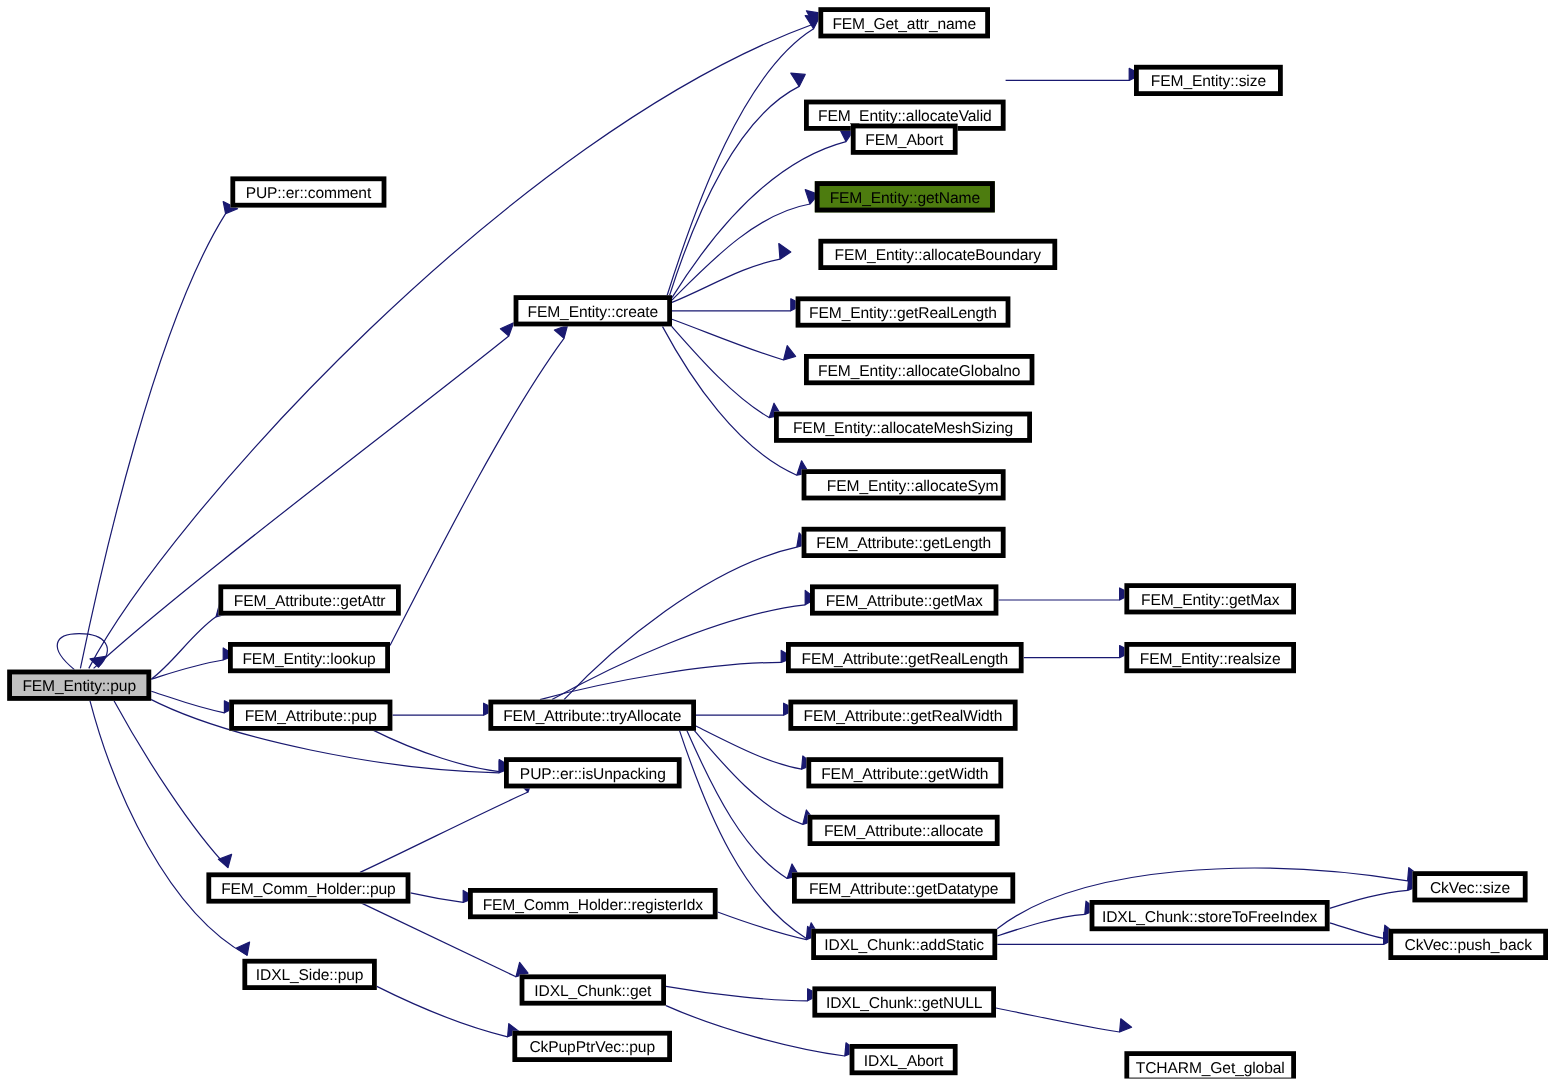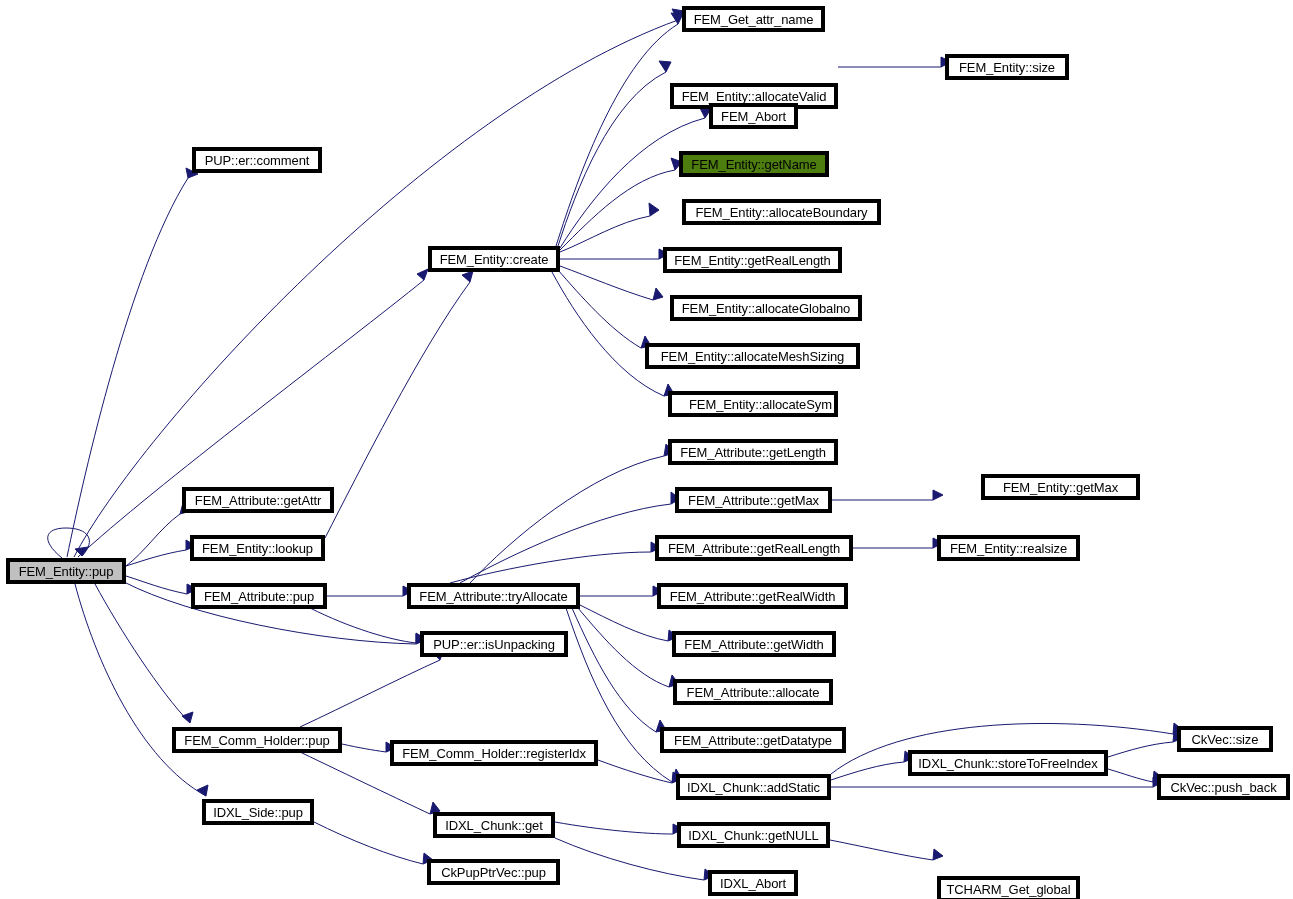--- a/index.html
+++ b/index.html
@@ -161,21 +161,21 @@
       <div class="node-box" style="left: 945px; top: 54px; width: 124px; height: 26px; background: rgb(255, 255, 255); border-color: rgb(0, 0, 0); color: rgb(0, 0, 0);">FEM_Entity::size</div>
       <div class="node-box" style="left: 709px; top: 103px; width: 89px; height: 26px; background: rgb(255, 255, 255); border-color: rgb(0, 0, 0); color: rgb(0, 0, 0);">FEM_Abort</div>
       <div class="node-box" style="left: 679px; top: 151px; width: 150px; height: 26px; background: #4d7c0f; border-color: rgb(0, 0, 0); color: rgb(0, 0, 0);">FEM_Entity::getName</div>
       <div class="node-box" style="left: 654px; top: 199px; width: 199px; height: 26px; background: rgb(255, 255, 255); border-color: rgb(0, 0, 0); color: rgb(0, 0, 0); margin-left: 28px;">FEM_Entity::allocateBoundary</div>
       <div class="node-box" style="left: 663px; top: 247px; width: 179px; height: 26px; background: rgb(255, 255, 255); border-color: rgb(0, 0, 0); color: rgb(0, 0, 0);">FEM_Entity::getRealLength</div>
       <div class="node-box" style="left: 657px; top: 295px; width: 192px; height: 26px; background: rgb(255, 255, 255); border-color: rgb(0, 0, 0); color: rgb(0, 0, 0); margin-left: 13px;">FEM_Entity::allocateGlobalno</div>
       <div class="node-box" style="left: 645px; top: 343px; width: 215px; height: 26px; background: rgb(255, 255, 255); border-color: rgb(0, 0, 0); color: rgb(0, 0, 0);">FEM_Entity::allocateMeshSizing</div>
       <div class="node-box" style="left: 668px; top: 391px; width: 170px; height: 26px; background: rgb(255, 255, 255); border-color: rgb(0, 0, 0); color: rgb(0, 0, 0); padding-left: 15px;">FEM_Entity::allocateSym</div>
       <div class="node-box" style="left: 668px; top: 439px; width: 170px; height: 26px; background: rgb(255, 255, 255); border-color: rgb(0, 0, 0); color: rgb(0, 0, 0);">FEM_Attribute::getLength</div>
       <div class="node-box" style="left: 675px; top: 487px; width: 157px; height: 26px; background: rgb(255, 255, 255); border-color: rgb(0, 0, 0); color: rgb(0, 0, 0);">FEM_Attribute::getMax</div>
-      <div class="node-box" style="left: 937px; top: 474px; width: 159px; height: 26px; background: rgb(255, 255, 255); border-color: rgb(0, 0, 0); color: rgb(0, 0, 0); margin-left: 44px;">FEM_Entity::getMax</div>
+      <div class="node-box" style="left: 937px; top: 486px; width: 143px; height: 26px; background: rgb(255, 255, 255); border-color: rgb(0, 0, 0); color: rgb(0, 0, 0);">FEM_Entity::getMax</div>
       <div class="node-box" style="left: 655px; top: 535px; width: 198px; height: 26px; background: rgb(255, 255, 255); border-color: rgb(0, 0, 0); color: rgb(0, 0, 0);">FEM_Attribute::getRealLength</div>
       <div class="node-box" style="left: 937px; top: 535px; width: 143px; height: 26px; background: rgb(255, 255, 255); border-color: rgb(0, 0, 0); color: rgb(0, 0, 0);">FEM_Entity::realsize</div>
       <div class="node-box" style="left: 657px; top: 583px; width: 191px; height: 26px; background: rgb(255, 255, 255); border-color: rgb(0, 0, 0); color: rgb(0, 0, 0);">FEM_Attribute::getRealWidth</div>
       <div class="node-box" style="left: 672px; top: 631px; width: 164px; height: 26px; background: rgb(255, 255, 255); border-color: rgb(0, 0, 0); color: rgb(0, 0, 0);">FEM_Attribute::getWidth</div>
       <div class="node-box" style="left: 673px; top: 679px; width: 160px; height: 26px; background: rgb(255, 255, 255); border-color: rgb(0, 0, 0); color: rgb(0, 0, 0);">FEM_Attribute::allocate</div>
       <div class="node-box" style="left: 660px; top: 727px; width: 186px; height: 26px; background: rgb(255, 255, 255); border-color: rgb(0, 0, 0); color: rgb(0, 0, 0);">FEM_Attribute::getDatatype</div>
       <div class="node-box" style="left: 676px; top: 774px; width: 155px; height: 26px; background: rgb(255, 255, 255); border-color: rgb(0, 0, 0); color: rgb(0, 0, 0);">IDXL_Chunk::addStatic</div>
       <div class="node-box" style="left: 908px; top: 750px; width: 200px; height: 26px; background: rgb(255, 255, 255); border-color: rgb(0, 0, 0); color: rgb(0, 0, 0);">IDXL_Chunk::storeToFreeIndex</div>
       <div class="node-box" style="left: 1177px; top: 726px; width: 96px; height: 26px; background: rgb(255, 255, 255); border-color: rgb(0, 0, 0); color: rgb(0, 0, 0);">CkVec::size</div>
       <div class="node-box" style="left: 1157px; top: 774px; width: 133px; height: 26px; background: rgb(255, 255, 255); border-color: rgb(0, 0, 0); color: rgb(0, 0, 0);">CkVec::push_back</div>

